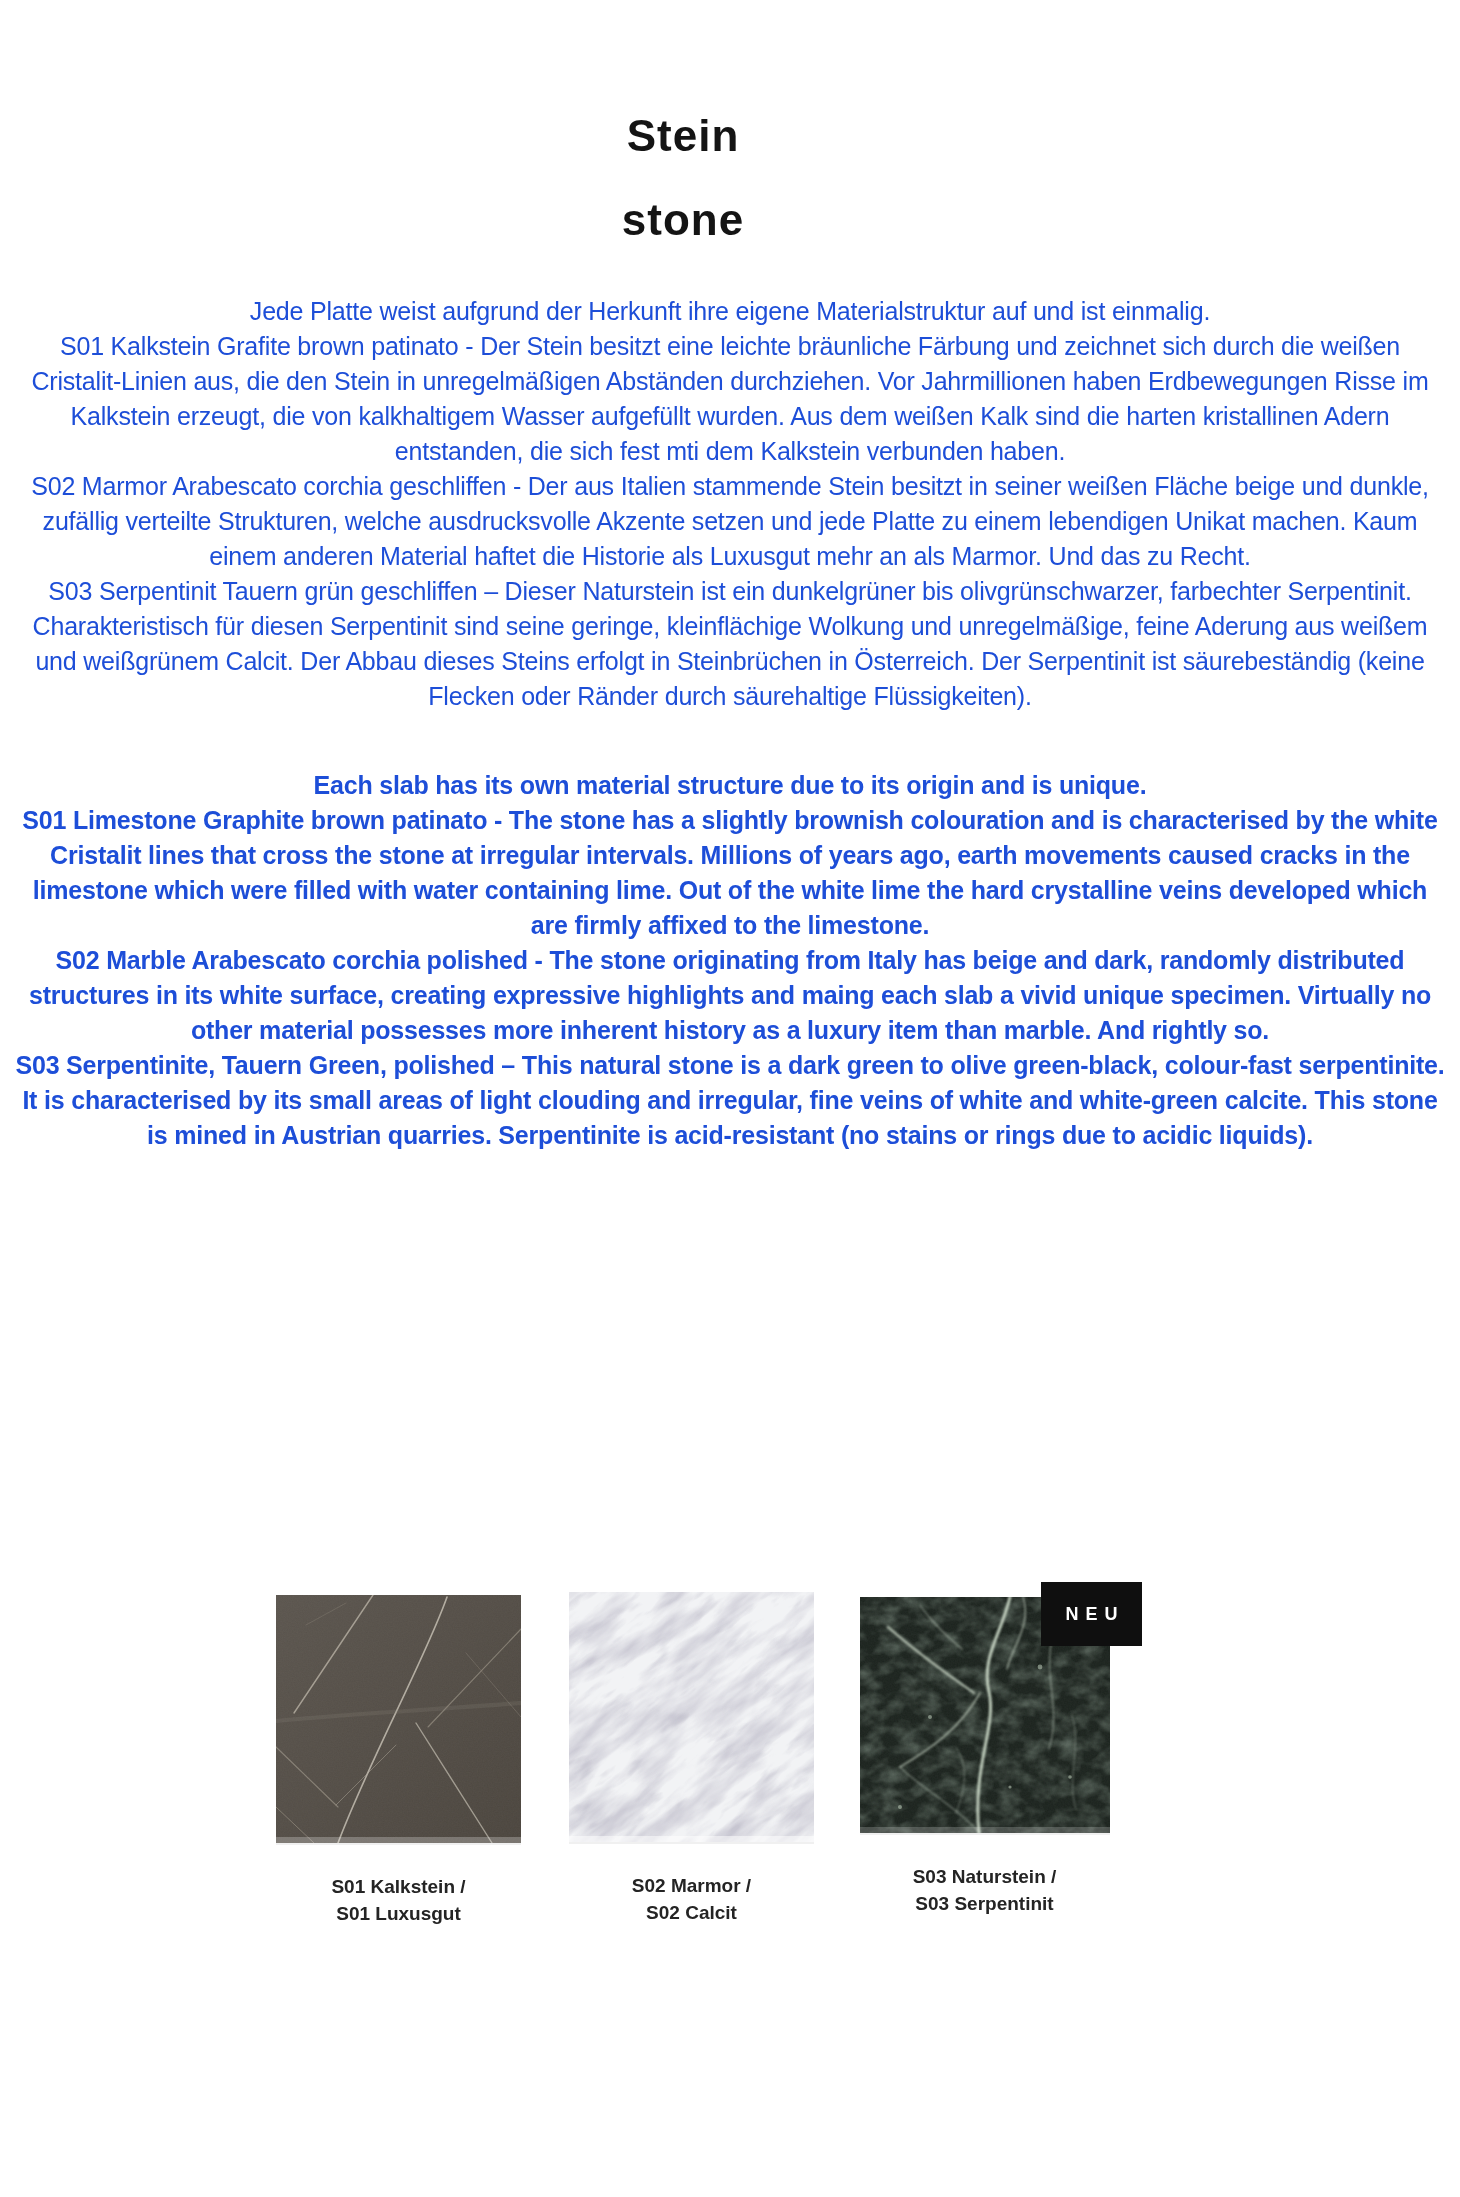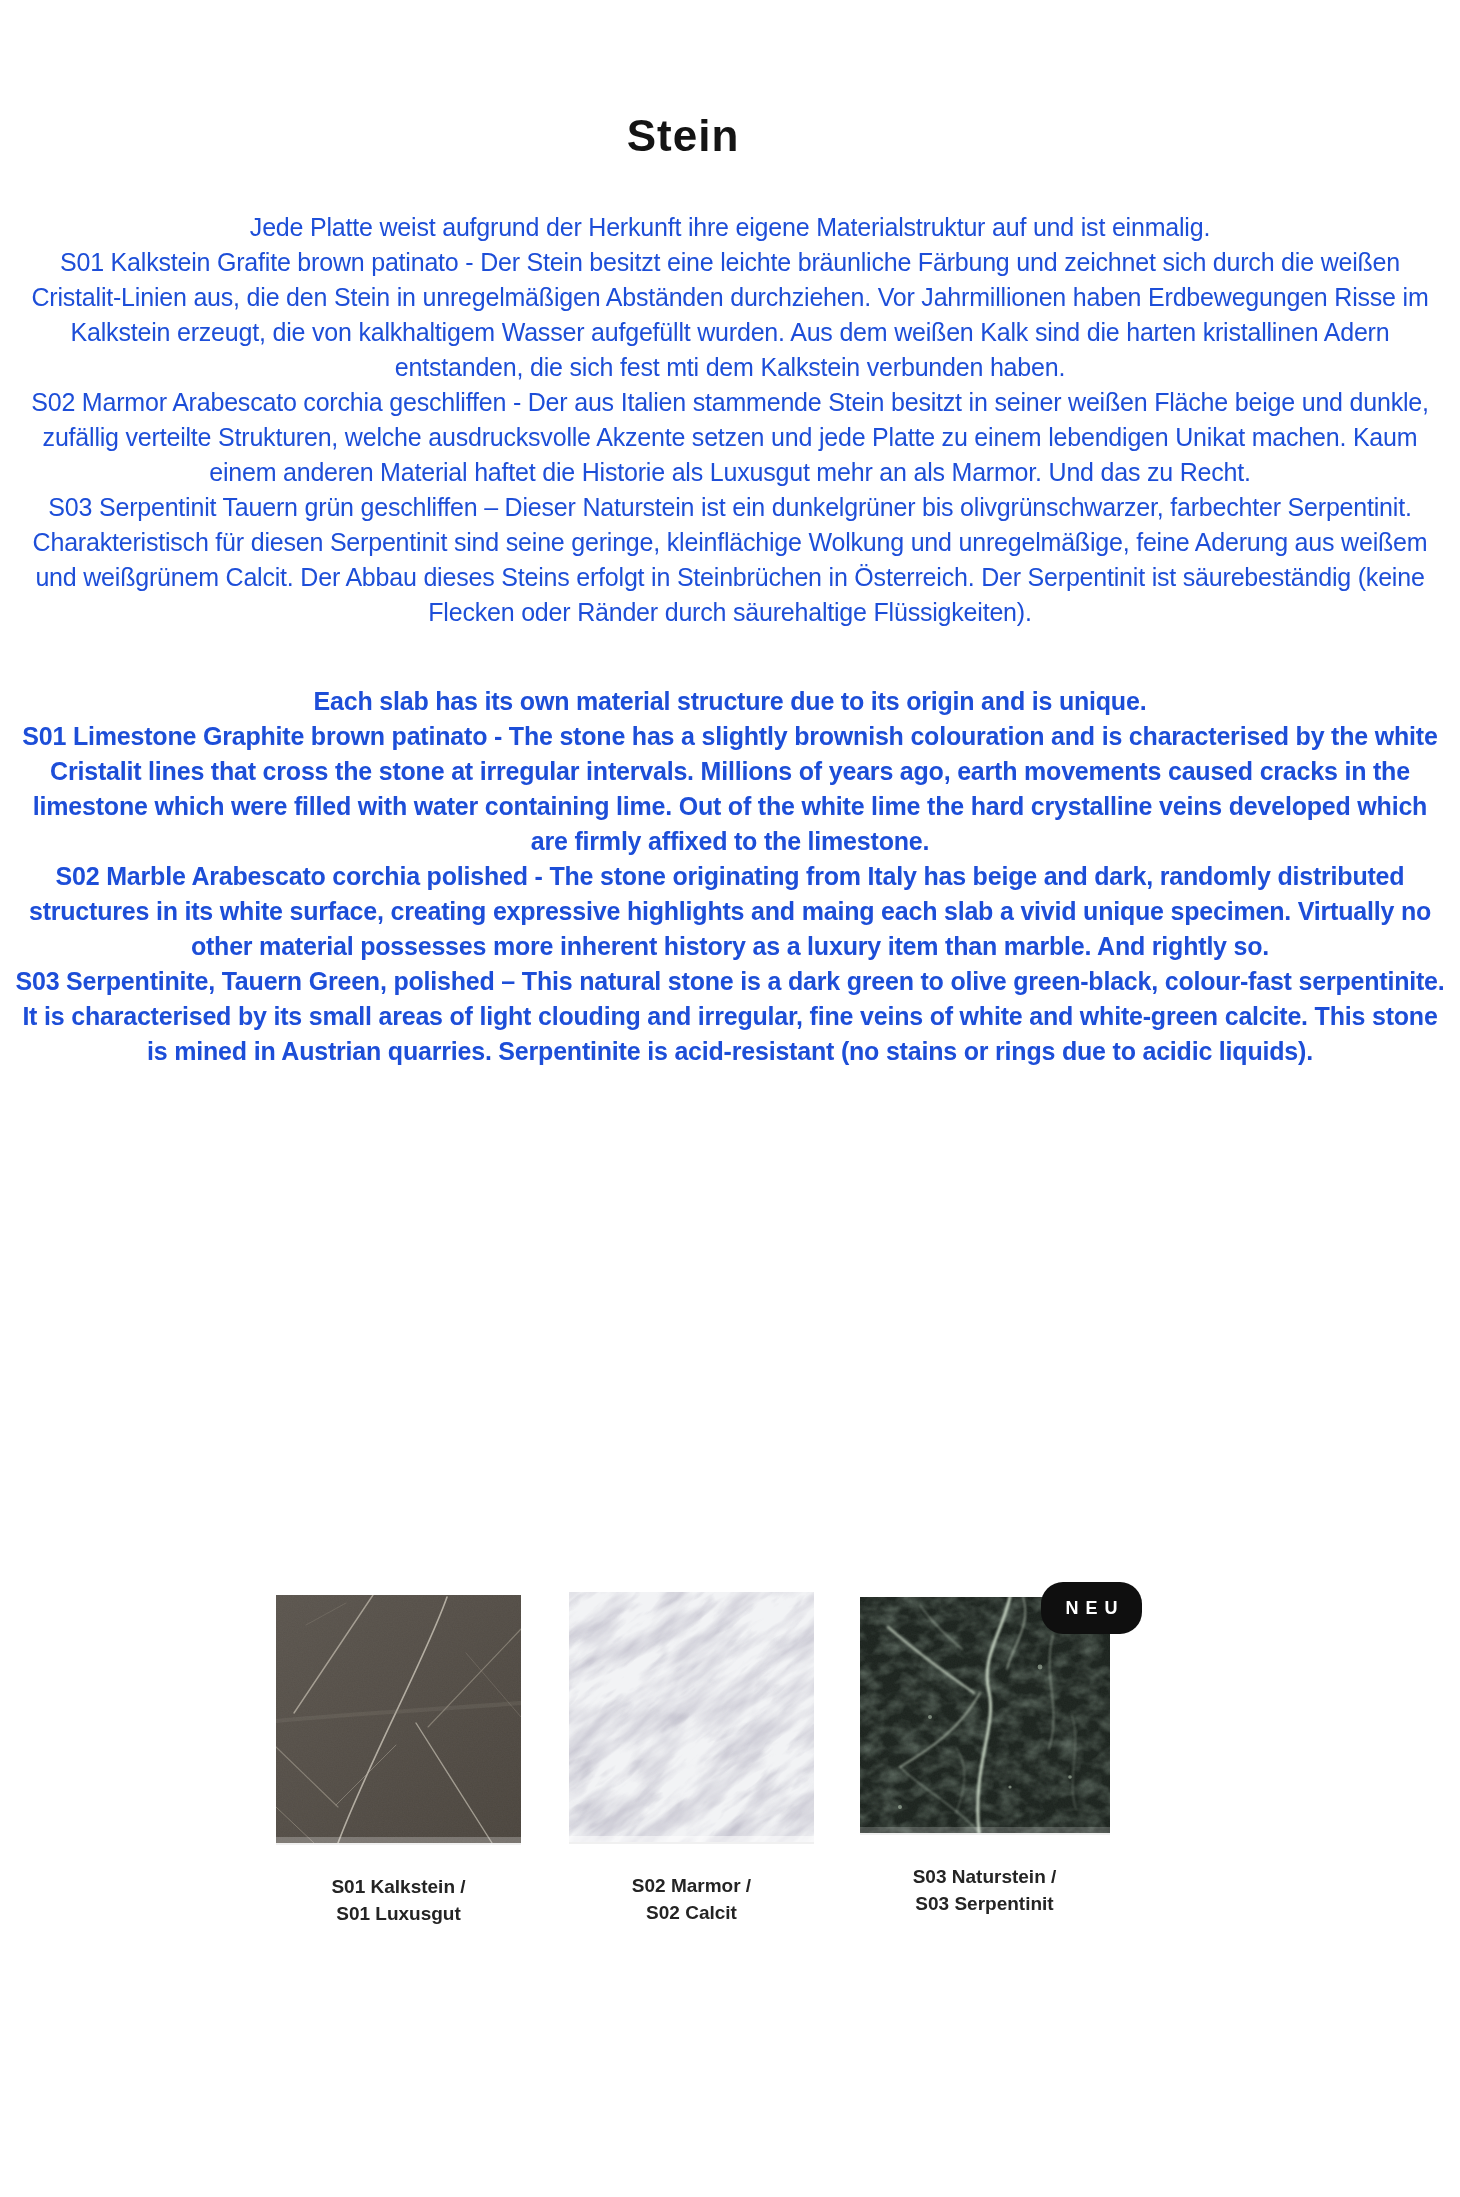--- a/index.html
+++ b/index.html
@@ -47,43 +47,43 @@
     font-size:19px;
     line-height:27px;
     font-weight:700;
     color:#242424;
   }
   .neu-badge{
     position:absolute;
     left:1041px;
     top:1582px;
     width:101px;
-    height:52px;
+    height:64px;
     background:#0f0f0f;
     color:#ffffff;
     display:flex;
     align-items:center;
     justify-content:center;
     font-size:18px;
     font-weight:700;
     letter-spacing:7px;
     padding-left:7px;
     box-sizing:border-box;
     z-index:5;
-    border-radius:22px;
   }
   .mt3{margin-top:3px;}
   .mt0{margin-top:0;}
   .mt5{margin-top:5px;}
 </style>
 </head>
 <body>
 
 <div class="title-block">
   <div>Stein</div>
+  <div>stone</div>
 </div>
 
 <div class="textblock textblock-de">
   <p>Jede Platte weist aufgrund der Herkunft ihre eigene Materialstruktur auf und ist einmalig.</p>
   <p>S01 Kalkstein Grafite brown patinato - Der Stein besitzt eine leichte bräunliche Färbung und zeichnet sich durch die weißen Cristalit-Linien aus, die den Stein in unregelmäßigen Abständen durchziehen. Vor Jahrmillionen haben Erdbewegungen Risse im Kalkstein erzeugt, die von kalkhaltigem Wasser aufgefüllt wurden. Aus dem weißen Kalk sind die harten kristallinen Adern entstanden, die sich fest mti dem Kalkstein verbunden haben.</p>
   <p>S02 Marmor Arabescato corchia geschliffen - Der aus Italien stammende Stein besitzt in seiner weißen Fläche beige und dunkle, zufällig verteilte Strukturen, welche ausdrucksvolle Akzente setzen und jede Platte zu einem lebendigen Unikat machen. Kaum einem anderen Material haftet die Historie als Luxusgut mehr an als Marmor. Und das zu Recht.</p>
   <p>S03 Serpentinit Tauern grün geschliffen – Dieser Naturstein ist ein dunkelgrüner bis olivgrünschwarzer, farbechter Serpentinit. Charakteristisch für diesen Serpentinit sind seine geringe, kleinflächige Wolkung und unregelmäßige, feine Aderung aus weißem und weißgrünem Calcit. Der Abbau dieses Steins erfolgt in Steinbrüchen in Österreich. Der Serpentinit ist säurebeständig (keine Flecken oder Ränder durch säurehaltige Flüssigkeiten).</p>
 </div>
 
 <div class="textblock textblock-en">

